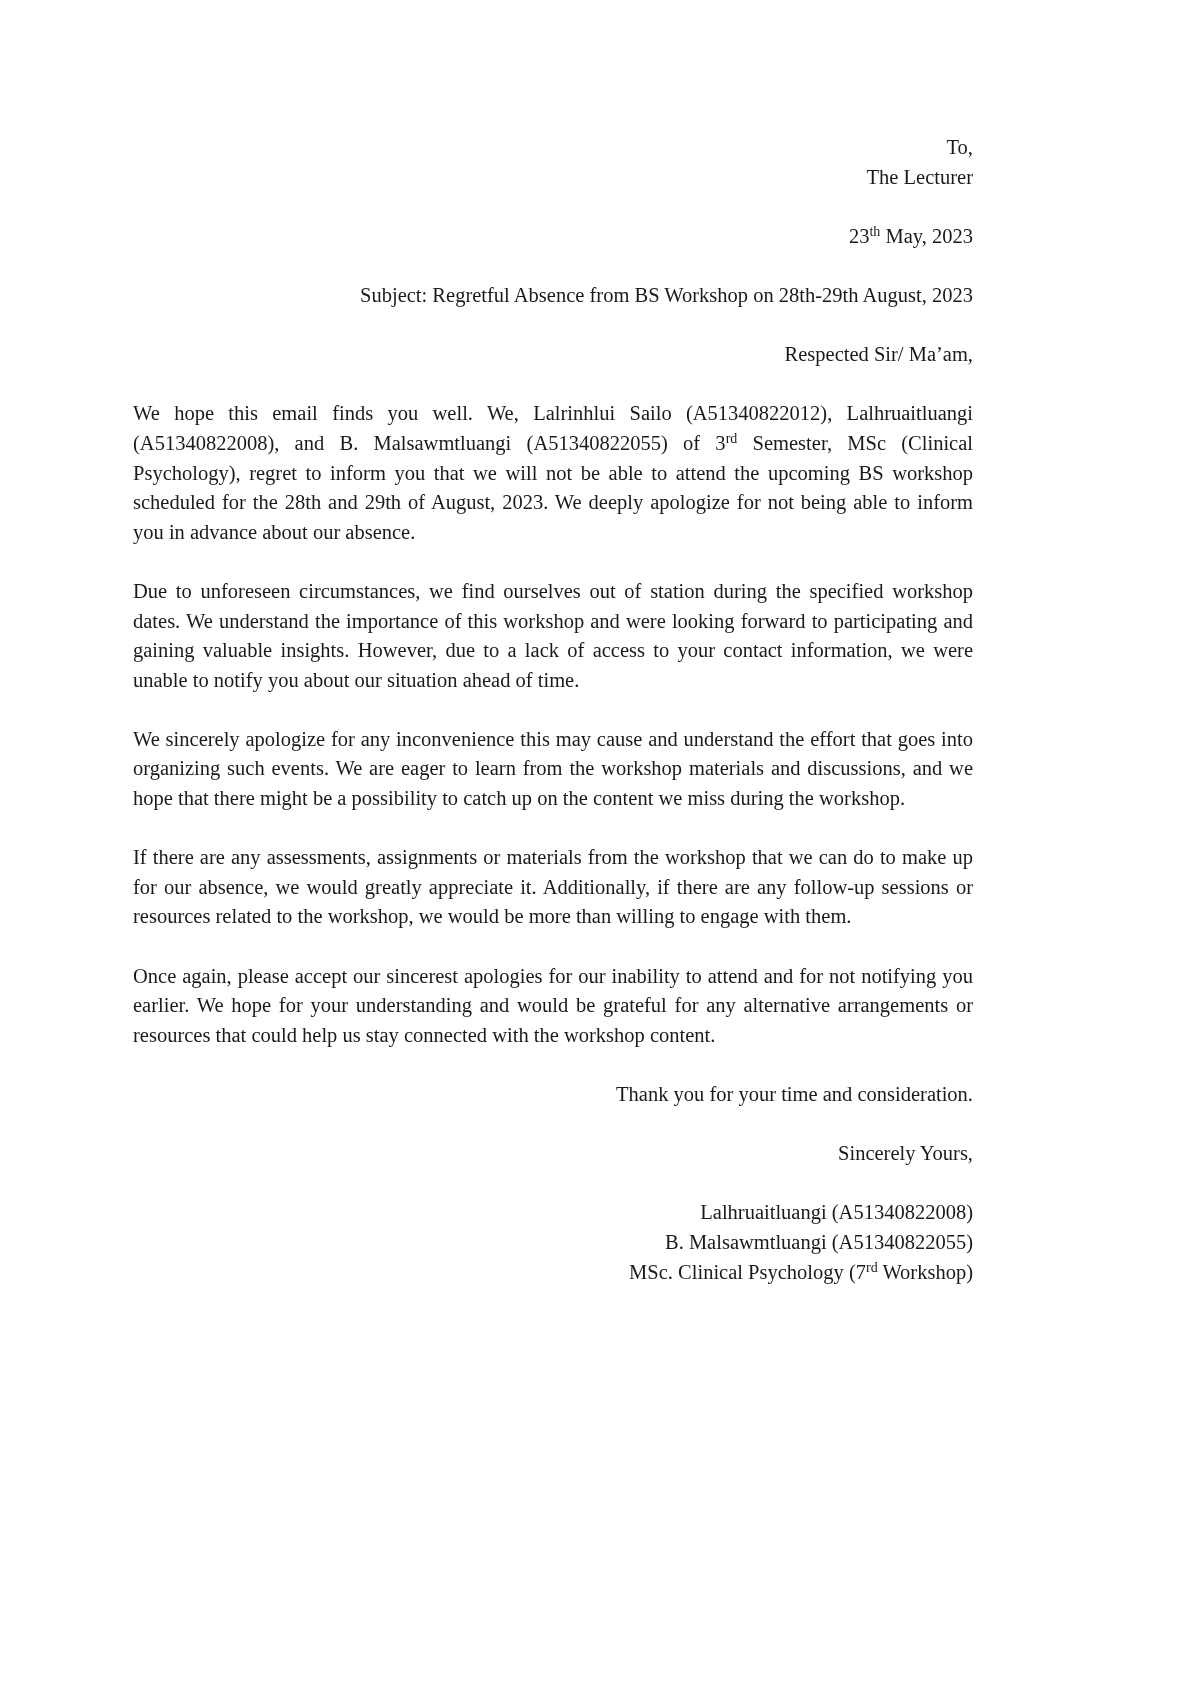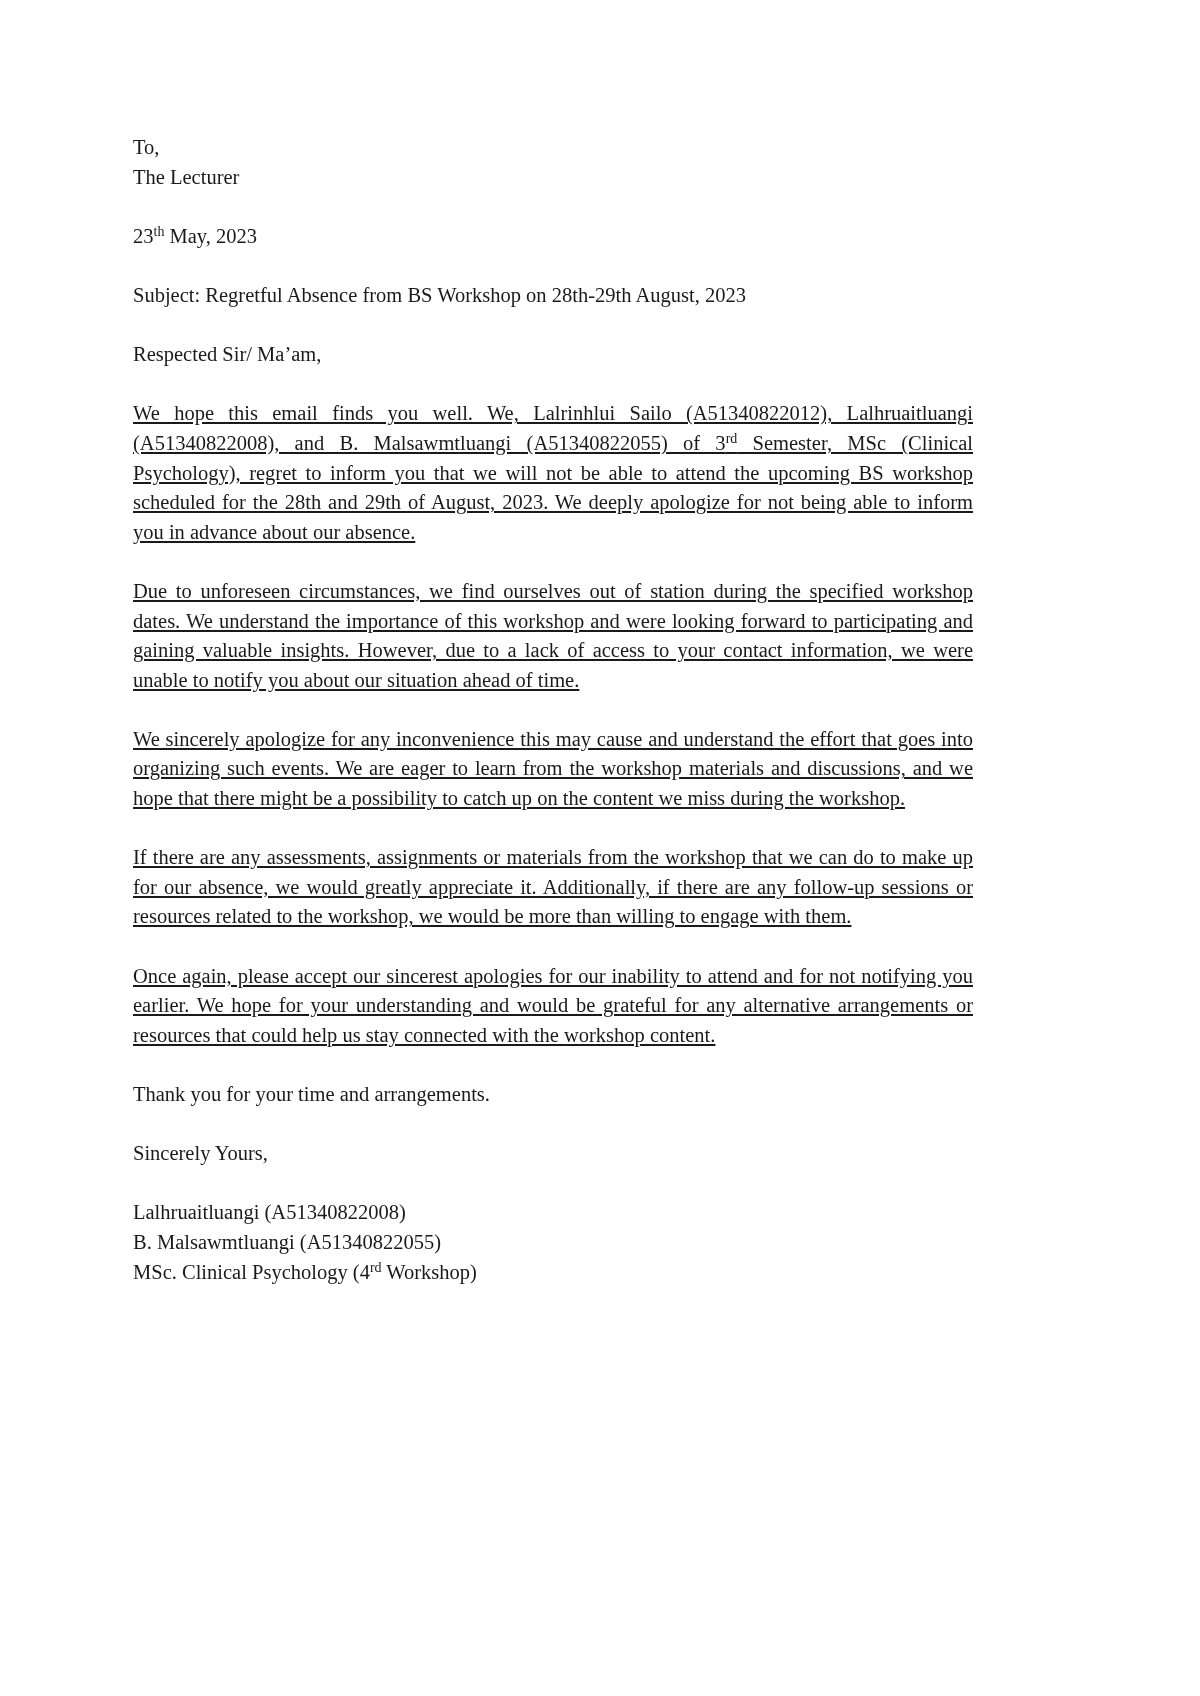--- a/index.html
+++ b/index.html
@@ -2,23 +2,23 @@
 <html><head>
 <meta charset="utf-8">
 <style>
   html, body { margin: 0; padding: 0; background: #ffffff; }
   body { width: 1100px; height: 1556px; position: relative; overflow: hidden; }
   .page {
     position: absolute; left: 133px; top: 133px; width: 840px;
     font-family: "Liberation Serif", "DejaVu Serif", serif;
     font-size: 20.5px; line-height: 29.6px; color: #1a1a1a;
   }
-  .line { display: block; white-space: pre; }
+  .line { display: block; white-space: pre; text-align: right; }
   .gap { height: 29.6px; }
-  p { margin: 0; text-align: justify; text-decoration: underline; }
+  p { margin: 0; text-align: justify; }
   sup { font-size: 14px; line-height: 0; vertical-align: 7px; }
 </style>
 </head>
 <body>
 
 <div class="page">
   <div>
     <span class="line">To,</span>
     <span class="line">The Lecturer</span>
   </div>
@@ -32,22 +32,22 @@
   <p><span>We hope this email finds you well. We, Lalrinhlui Sailo (A51340822012), Lalhruaitluangi (A51340822008), and B. Malsawmtluangi (A51340822055) of 3</span><sup>rd</sup><span> Semester, MSc (Clinical Psychology), regret to inform you that we will not be able to attend the upcoming BS workshop scheduled for the 28th and 29th of August, 2023. We deeply apologize for not being able to inform you in advance about our absence.</span></p>
   <div class="gap"></div>
   <p>Due to unforeseen circumstances, we find ourselves out of station during the specified workshop dates. We understand the importance of this workshop and were looking forward to participating and gaining valuable insights. However, due to a lack of access to your contact information, we were unable to notify you about our situation ahead of time.</p>
   <div class="gap"></div>
   <p>We sincerely apologize for any inconvenience this may cause and understand the effort that goes into organizing such events. We are eager to learn from the workshop materials and discussions, and we hope that there might be a possibility to catch up on the content we miss during the workshop.</p>
   <div class="gap"></div>
   <p>If there are any assessments, assignments or materials from the workshop that we can do to make up for our absence, we would greatly appreciate it. Additionally, if there are any follow-up sessions or resources related to the workshop, we would be more than willing to engage with them.</p>
   <div class="gap"></div>
   <p>Once again, please accept our sincerest apologies for our inability to attend and for not notifying you earlier. We hope for your understanding and would be grateful for any alternative arrangements or resources that could help us stay connected with the workshop content.</p>
   <div class="gap"></div>
-  <div class="line">Thank you for your time and arrangements.</div>
+  <div class="line">Thank you for your time and consideration.</div>
   <div class="gap"></div>
   <div class="line">Sincerely Yours,</div>
   <div class="gap"></div>
   <div>
     <span class="line">Lalhruaitluangi (A51340822008)</span>
     <span class="line">B. Malsawmtluangi (A51340822055)</span>
-    <span class="line"><span>MSc. Clinical Psychology (4</span><sup>rd</sup><span> Workshop)</span></span>
+    <span class="line"><span>MSc. Clinical Psychology (7</span><sup>rd</sup><span> Workshop)</span></span>
   </div>
 </div>
 
 </body></html>

